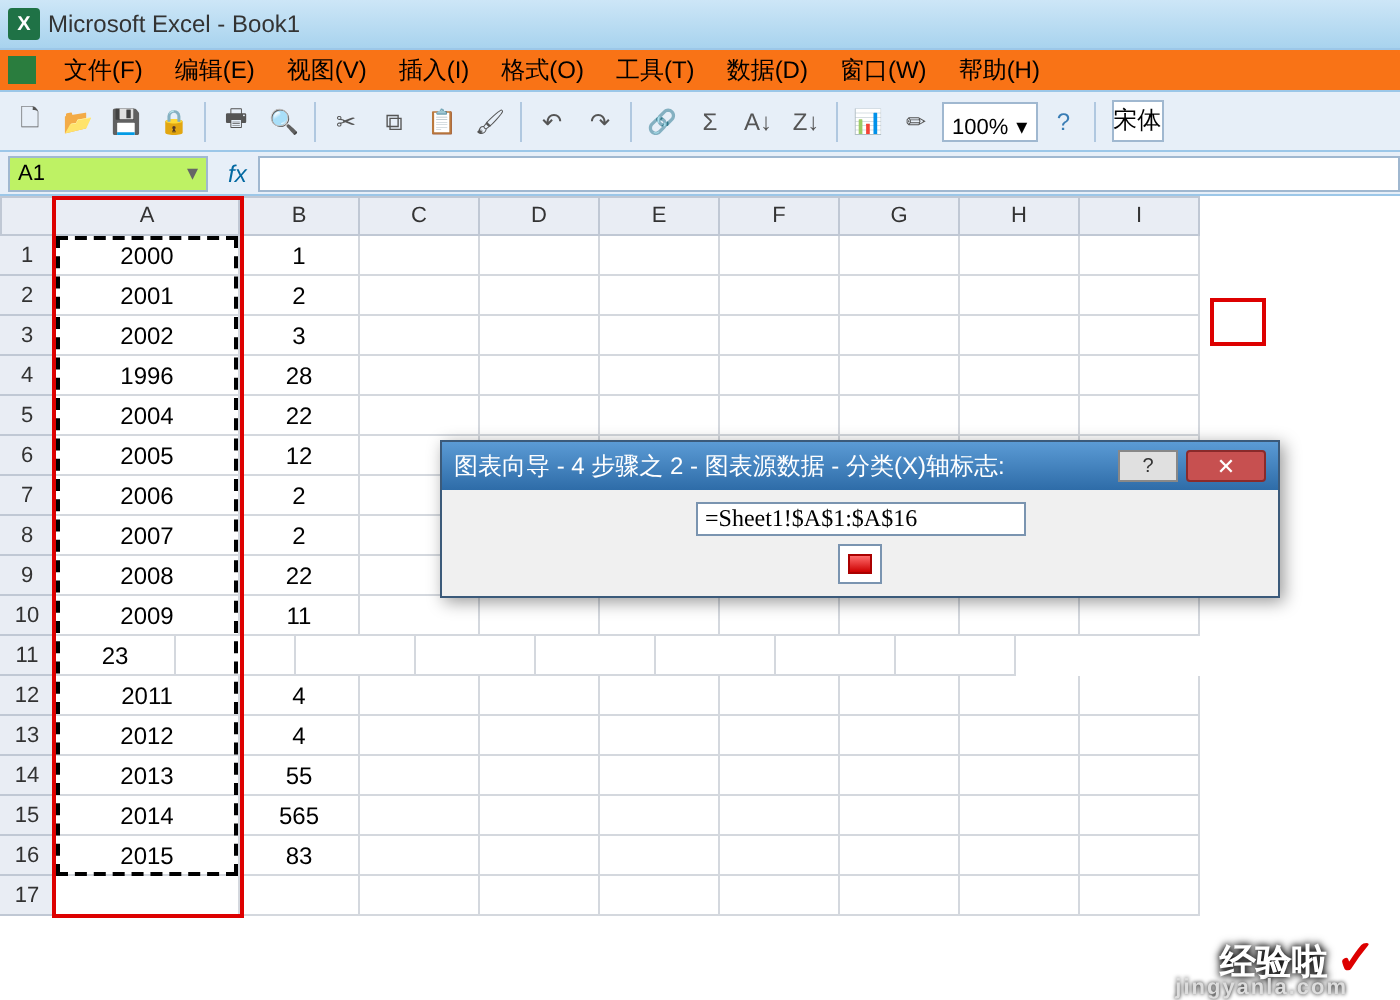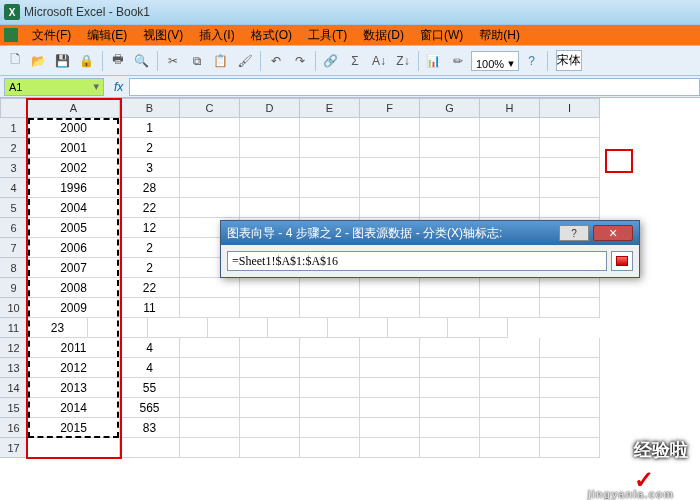--- a/index.html
+++ b/index.html
@@ -31,25 +31,25 @@
 .cell.c-A { width: 92px; }
 .cell.c-B { width: 60px; justify-content: center; }
 .cell.c-std { width: 60px; }
 .dashed-sel { position: absolute; border: 2px dashed #000; pointer-events: none; }
 .red-box { position: absolute; border: 2px solid #d00; pointer-events: none; }
 .dialog { position: absolute; left: 220px; top: 122px; width: 420px; background: #f0f0f0; border: 1px solid #3b5a7a; box-shadow: 2px 2px 8px rgba(0,0,0,0.4); font-size: 12px; }
 .dlg-title { height: 24px; background: linear-gradient(#5b9bd5,#2e6ca8); color: #fff; display: flex; align-items: center; padding: 0 6px; }
 .dlg-title-text { flex: 1; }
 .dlg-btn { width: 30px; height: 16px; background: #e0e0e0; border: 1px solid #888; font-size: 10px; display: flex; align-items: center; justify-content: center; margin-left: 4px; color: #333; }
 .dlg-close { width: 40px; height: 16px; background: #c75050; color: #fff; border: 1px solid #8a2a2a; display: flex; align-items: center; justify-content: center; font-size: 11px; margin-left: 4px; border-radius: 2px; }
-.dlg-body { padding: 6px; display: flex; align-items: center; gap: 4px; }
+.dlg-body { padding: 6px; display: flex; align-items: center; gap: 4px; flex-direction: column; }
 .dlg-input { flex: 1; height: 20px; border: 1px solid #7a94b0; background: #fff; padding: 0 4px; font-size: 12px; font-family: Tahoma; }
 .dlg-collapse { width: 22px; height: 20px; border: 1px solid #7a94b0; background: #fff; display: flex; align-items: center; justify-content: center; }
 .dlg-collapse-inner { width: 12px; height: 10px; background: linear-gradient(#ff6b6b,#c00); border: 1px solid #a00; }
-.watermark { position: absolute; right: 12px; bottom: 6px; font-size: 18px; color: #fff; text-shadow: 0 0 3px #000,0 0 5px #000; font-weight: bold; display: flex; align-items: baseline; gap: 4px; flex-direction: column; }
+.watermark { position: absolute; right: 12px; bottom: 6px; font-size: 18px; color: #fff; text-shadow: 0 0 3px #000,0 0 5px #000; font-weight: bold; display: flex; align-items: baseline; gap: 4px; }
 .watermark .check { color: #d00; font-size: 24px; text-shadow: 1px 1px 1px #fff; }
 .wm-sub { position: absolute; right: 14px; bottom: -6px; font-size: 11px; color: #ddd; text-shadow: 0 0 2px #000; letter-spacing: 1px; }
 </style>
 </head>
 <body>
 
 <div class="titlebar">
   <span class="excel-icon">X</span>
   <span>Microsoft Excel - Book1</span>
 </div>

